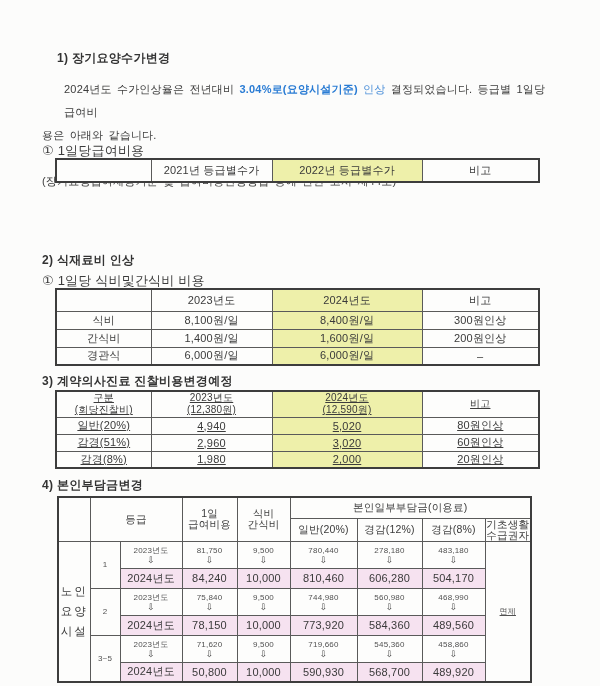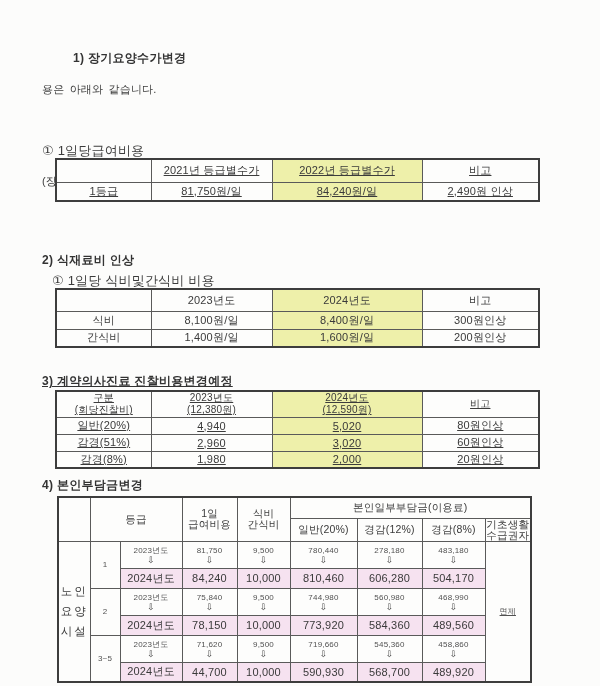--- a/index.html
+++ b/index.html
@@ -41,55 +41,50 @@
   .pk { background:#f6e2f0; }
   .grade-cell { font-size:10px; color:#444; }
   .facility-cell span { display:block; font-size:11.5px; line-height:20px; letter-spacing:2px; color:#3a3a3a; }
   .exempt-cell { font-size:11.5px; letter-spacing:2px;text-decoration:underline; }
 </style>
 </head>
 <body>
 
 <div class="page">
 
-  <div class="abs sec-title" style="left:73px; top:50px;">1) 장기요양수가변경</div>
+  <div class="abs sec-title" style="left:57px; top:50px;">1) 장기요양수가변경</div>
 
   <div class="abs body-text" style="left:42px; top:78px; width:510px; line-height:23px;">
+    <div style="padding-left:22px;"><span>2024년도 수가인상율은 전년대비 </span><span class="blue-strong">3.04%로(요양시설기준)</span><span> </span><span class="blue">인상</span><span> 결정되었습니다. 등급별 1일당 급여비</span></div>
     <div>용은 아래와 같습니다.</div>
   </div>
 
   <div class="abs body-text" style="left:42px; top:126px;margin-top:48px;">(장기요양급여제공기준 및 급여비용산정방법 등에 관한 고시 제44조)</div>
 
   <div class="abs subtitle" style="left:42px; top:142px;">① 1일당급여비용</div>
 
-  <table class="abs doc-table t1" style="left:55px; top:158px; width:483px;text-decoration:underline;">
+  <table class="abs doc-table t1" style="left:55px; top:158px; width:483px;">
     <colgroup>
         <col style="width:95px">
         <col style="width:121px">
         <col style="width:150px">
         <col style="width:117px">
       </colgroup>
     <tbody>
         <tr>
       <th></th>
       <th>2021년 등급별수가</th>
       <th class="hl-y">2022년 등급별수가</th>
       <th>비고</th>
     </tr>
-    <tr>
-      <td>1등급</td>
-      <td>81,750원/일</td>
-      <td class="hl-y">84,240원/일</td>
-      <td>2,490원 인상</td>
-    </tr>
   </tbody>
     </table>
 
   <div class="abs sec-title" style="left:42px; top:252px;">2) 식재료비 인상</div>
-  <div class="abs subtitle" style="left:42px; top:272px;margin-left:10px;">① 1일당 식비및간식비 비용</div>
+  <div class="abs subtitle" style="left:42px; top:272px;">① 1일당 식비및간식비 비용</div>
 
   <table class="abs doc-table t2" style="left:55px; top:288px; width:483px;">
     <colgroup>
         <col style="width:95px">
         <col style="width:121px">
         <col style="width:150px">
         <col style="width:117px">
       </colgroup>
     <tbody>
         <tr>
@@ -103,24 +98,30 @@
       <td>8,100원/일</td>
       <td class="hl-y">8,400원/일</td>
       <td>300원인상</td>
     </tr>
     <tr>
       <td>간식비</td>
       <td>1,400원/일</td>
       <td class="hl-y">1,600원/일</td>
       <td>200원인상</td>
     </tr>
+    <tr>
+      <td>경관식</td>
+      <td>6,000원/일</td>
+      <td class="hl-y">6,000원/일</td>
+      <td>–</td>
+    </tr>
   </tbody>
     </table>
 
-  <div class="abs sec-title" style="left:42px; top:373px;text-decoration:underline;">3) 계약의사진료 진찰비용변경예정</div>
+  <div class="abs sec-title" style="left:42px; top:373px;">3) 계약의사진료 진찰비용변경예정</div>
 
   <table class="abs doc-table t3" style="left:55px; top:390px; width:483px;text-decoration:underline;">
     <colgroup>
         <col style="width:95px">
         <col style="width:121px">
         <col style="width:150px">
         <col style="width:117px">
       </colgroup>
     <tbody>
         <tr>
@@ -297,21 +298,21 @@
             <span class="val">545,360</span>
             <span class="arr">⇩</span>
           </td>
       <td>
             <span class="val">458,860</span>
             <span class="arr">⇩</span>
           </td>
     </tr>
     <tr class="r24">
       <td class="pk">2024년도</td>
-      <td class="pk">44,700</td>
+      <td class="pk">50,800</td>
       <td class="pk">10,000</td>
       <td class="pk">590,930</td>
       <td class="pk">568,700</td>
       <td class="pk">489,920</td>
     </tr>
   </tbody>
     </table>
 
 </div>
 

